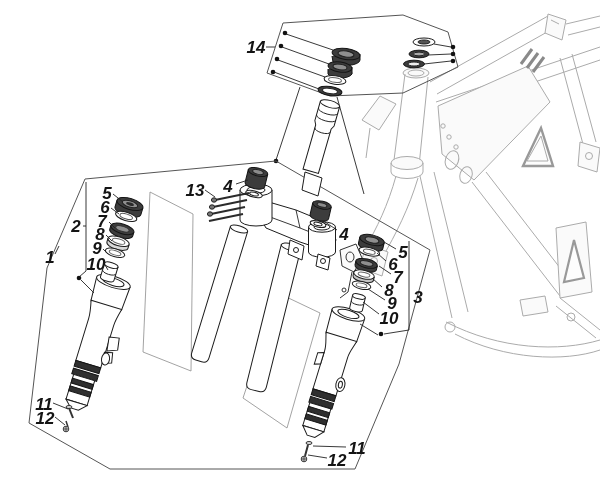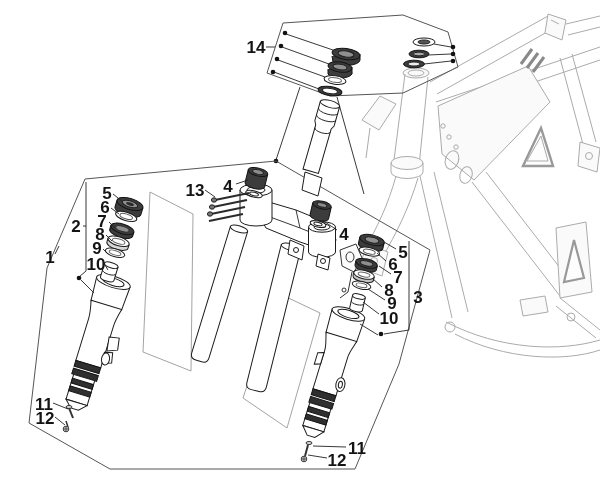--- a/index.html
+++ b/index.html
@@ -1,17 +1,17 @@
 <!DOCTYPE html>
 <html><head>
 <meta charset="utf-8">
 <style>
   html,body{margin:0;padding:0;background:#fff;}
   #stage{position:relative;width:600px;height:477px;background:#fff;overflow:hidden;
-         font-family:"Liberation Sans",sans-serif;}
+         font-family:"Liberation Sans",sans-serif;font-style:italic;}
   svg{position:absolute;left:0;top:0;}
   text.callout{font-family:"Liberation Sans",sans-serif;font-weight:bold;font-size:17px;fill:#141414;}
   .frame{stroke:#ababab;stroke-width:1;fill:none;}
   .framefill{stroke:#ababab;stroke-width:1;fill:#fafafa;}
   .part{stroke:#1c1c1c;stroke-width:1;fill:#ffffff;}
   .darkpart{stroke:#141414;stroke-width:1;fill:#3c3c3c;}
   .leader{stroke:#222;stroke-width:0.9;fill:none;}
   .outline{stroke:#555;stroke-width:1;fill:none;}
   .dot{fill:#111;stroke:none;}
 </style>

